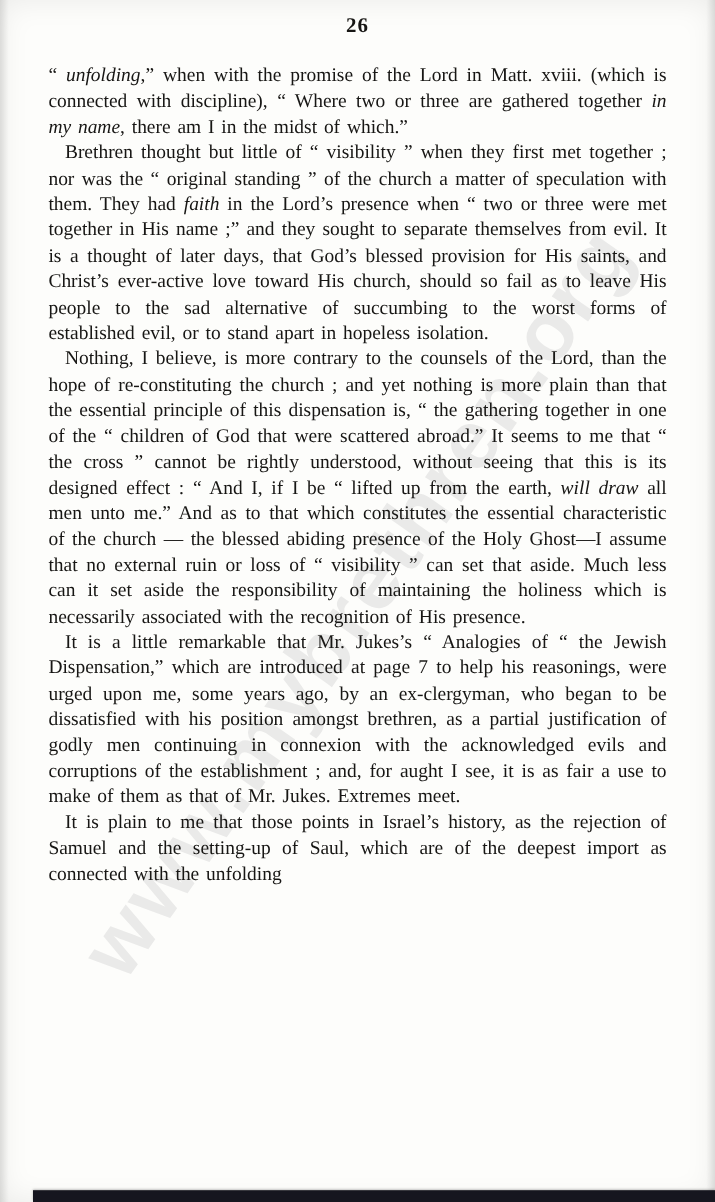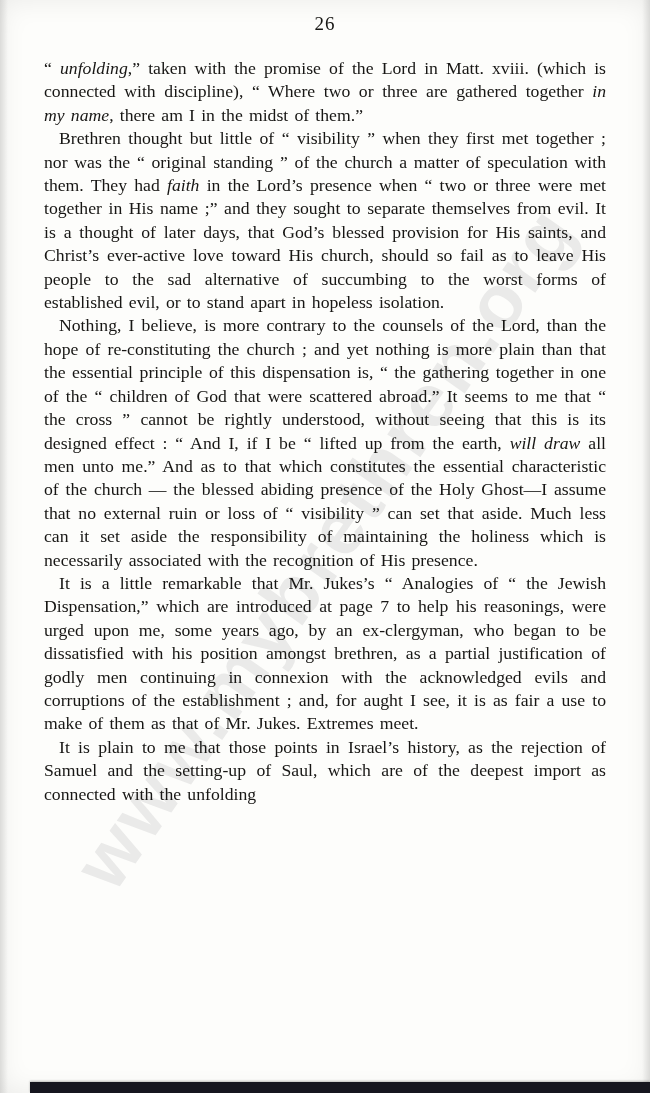--- a/index.html
+++ b/index.html
@@ -18,21 +18,21 @@
     font-family: "Liberation Serif", serif;
     box-shadow: inset 0 0 28px rgba(0,0,0,0.08);
   }
   .page-number {
     position: absolute;
     top: 13px;
     left: 0;
     right: 0;
     text-align: center;
     font-size: 19px;
-    font-weight: normal;
+    font-weight: bold;
     letter-spacing: 1px;
   }
   .text-body {
     position: absolute;
     top: 57px;
     left: 44px;
     width: 562px;
     font-size: 17.7px;
     line-height: 23.4px;
     text-align: justify;
@@ -88,21 +88,21 @@
 
 <div class="page">
   <div class="edge-shade-left"></div>
   <div class="edge-shade-right"></div>
 
   <div class="watermark">www.mybrethren.org</div>
 
   <div class="page-number">26</div>
 
   <div class="text-body">
-      <p class="para"><span>“ </span><span class="it">unfolding</span><span>,” taken with the promise of the Lord in Matt. xviii. (which is connected with discipline), “ Where two or three are gathered together </span><span class="it">in my name</span><span>, there am I in the midst of them.”</span></p>
+      <p class="para"><span>“ </span><span class="it">unfolding</span><span>,” when with the promise of the Lord in Matt. xviii. (which is connected with discipline), “ Where two or three are gathered together </span><span class="it">in my name</span><span>, there am I in the midst of which.”</span></p>
       <p class="para indent"><span>Brethren thought but little of “ visibility ” when they first met together ; nor was the “ original standing ” of the church a matter of speculation with them.  They had </span><span class="it">faith</span><span> in the Lord’s presence when “ two or three were met together in His name ;” and they sought to separate themselves from evil.  It is a thought of later days, that God’s blessed provision for His saints, and Christ’s ever-active love toward His church, should so fail as to leave His people to the sad alternative of succumbing to the worst forms of established evil, or to stand apart in hopeless isolation.</span></p>
       <p class="para indent"><span>Nothing, I believe, is more contrary to the counsels of the Lord, than the hope of re-constituting the church ; and yet nothing is more plain than that the essential principle of this dispensation is, “ the gathering together in one of the “ children of God that were scattered abroad.”  It seems to me that “ the cross ” cannot be rightly understood, without seeing that this is its designed effect : “ And I, if I be “ lifted up from the earth, </span><span class="it">will draw</span><span> all men unto me.”  And as to that which constitutes the essential characteristic of the church — the blessed abiding presence of the Holy Ghost—I assume that no external ruin or loss of “ visibility ” can set that aside.  Much less can it set aside the responsibility of maintaining the holiness which is necessarily associated with the recognition of His presence.</span></p>
       <p class="para indent"><span>It is a little remarkable that Mr. Jukes’s “ Analogies of “ the Jewish Dispensation,” which are introduced at page 7 to help his reasonings, were urged upon me, some years ago, by an ex-clergyman, who began to be dissatisfied with his position amongst brethren, as a partial justification of godly men continuing in connexion with the acknowledged evils and corruptions of the establishment ; and, for aught I see, it is as fair a use to make of them as that of Mr. Jukes.  Extremes meet.</span></p>
       <p class="para indent"><span>It is plain to me that those points in Israel’s history, as the rejection of Samuel and the setting-up of Saul, which are of the deepest import as connected with the unfolding</span></p>
     </div>
 
   <div class="scan-bar"></div>
 </div>
 
 </body></html>

